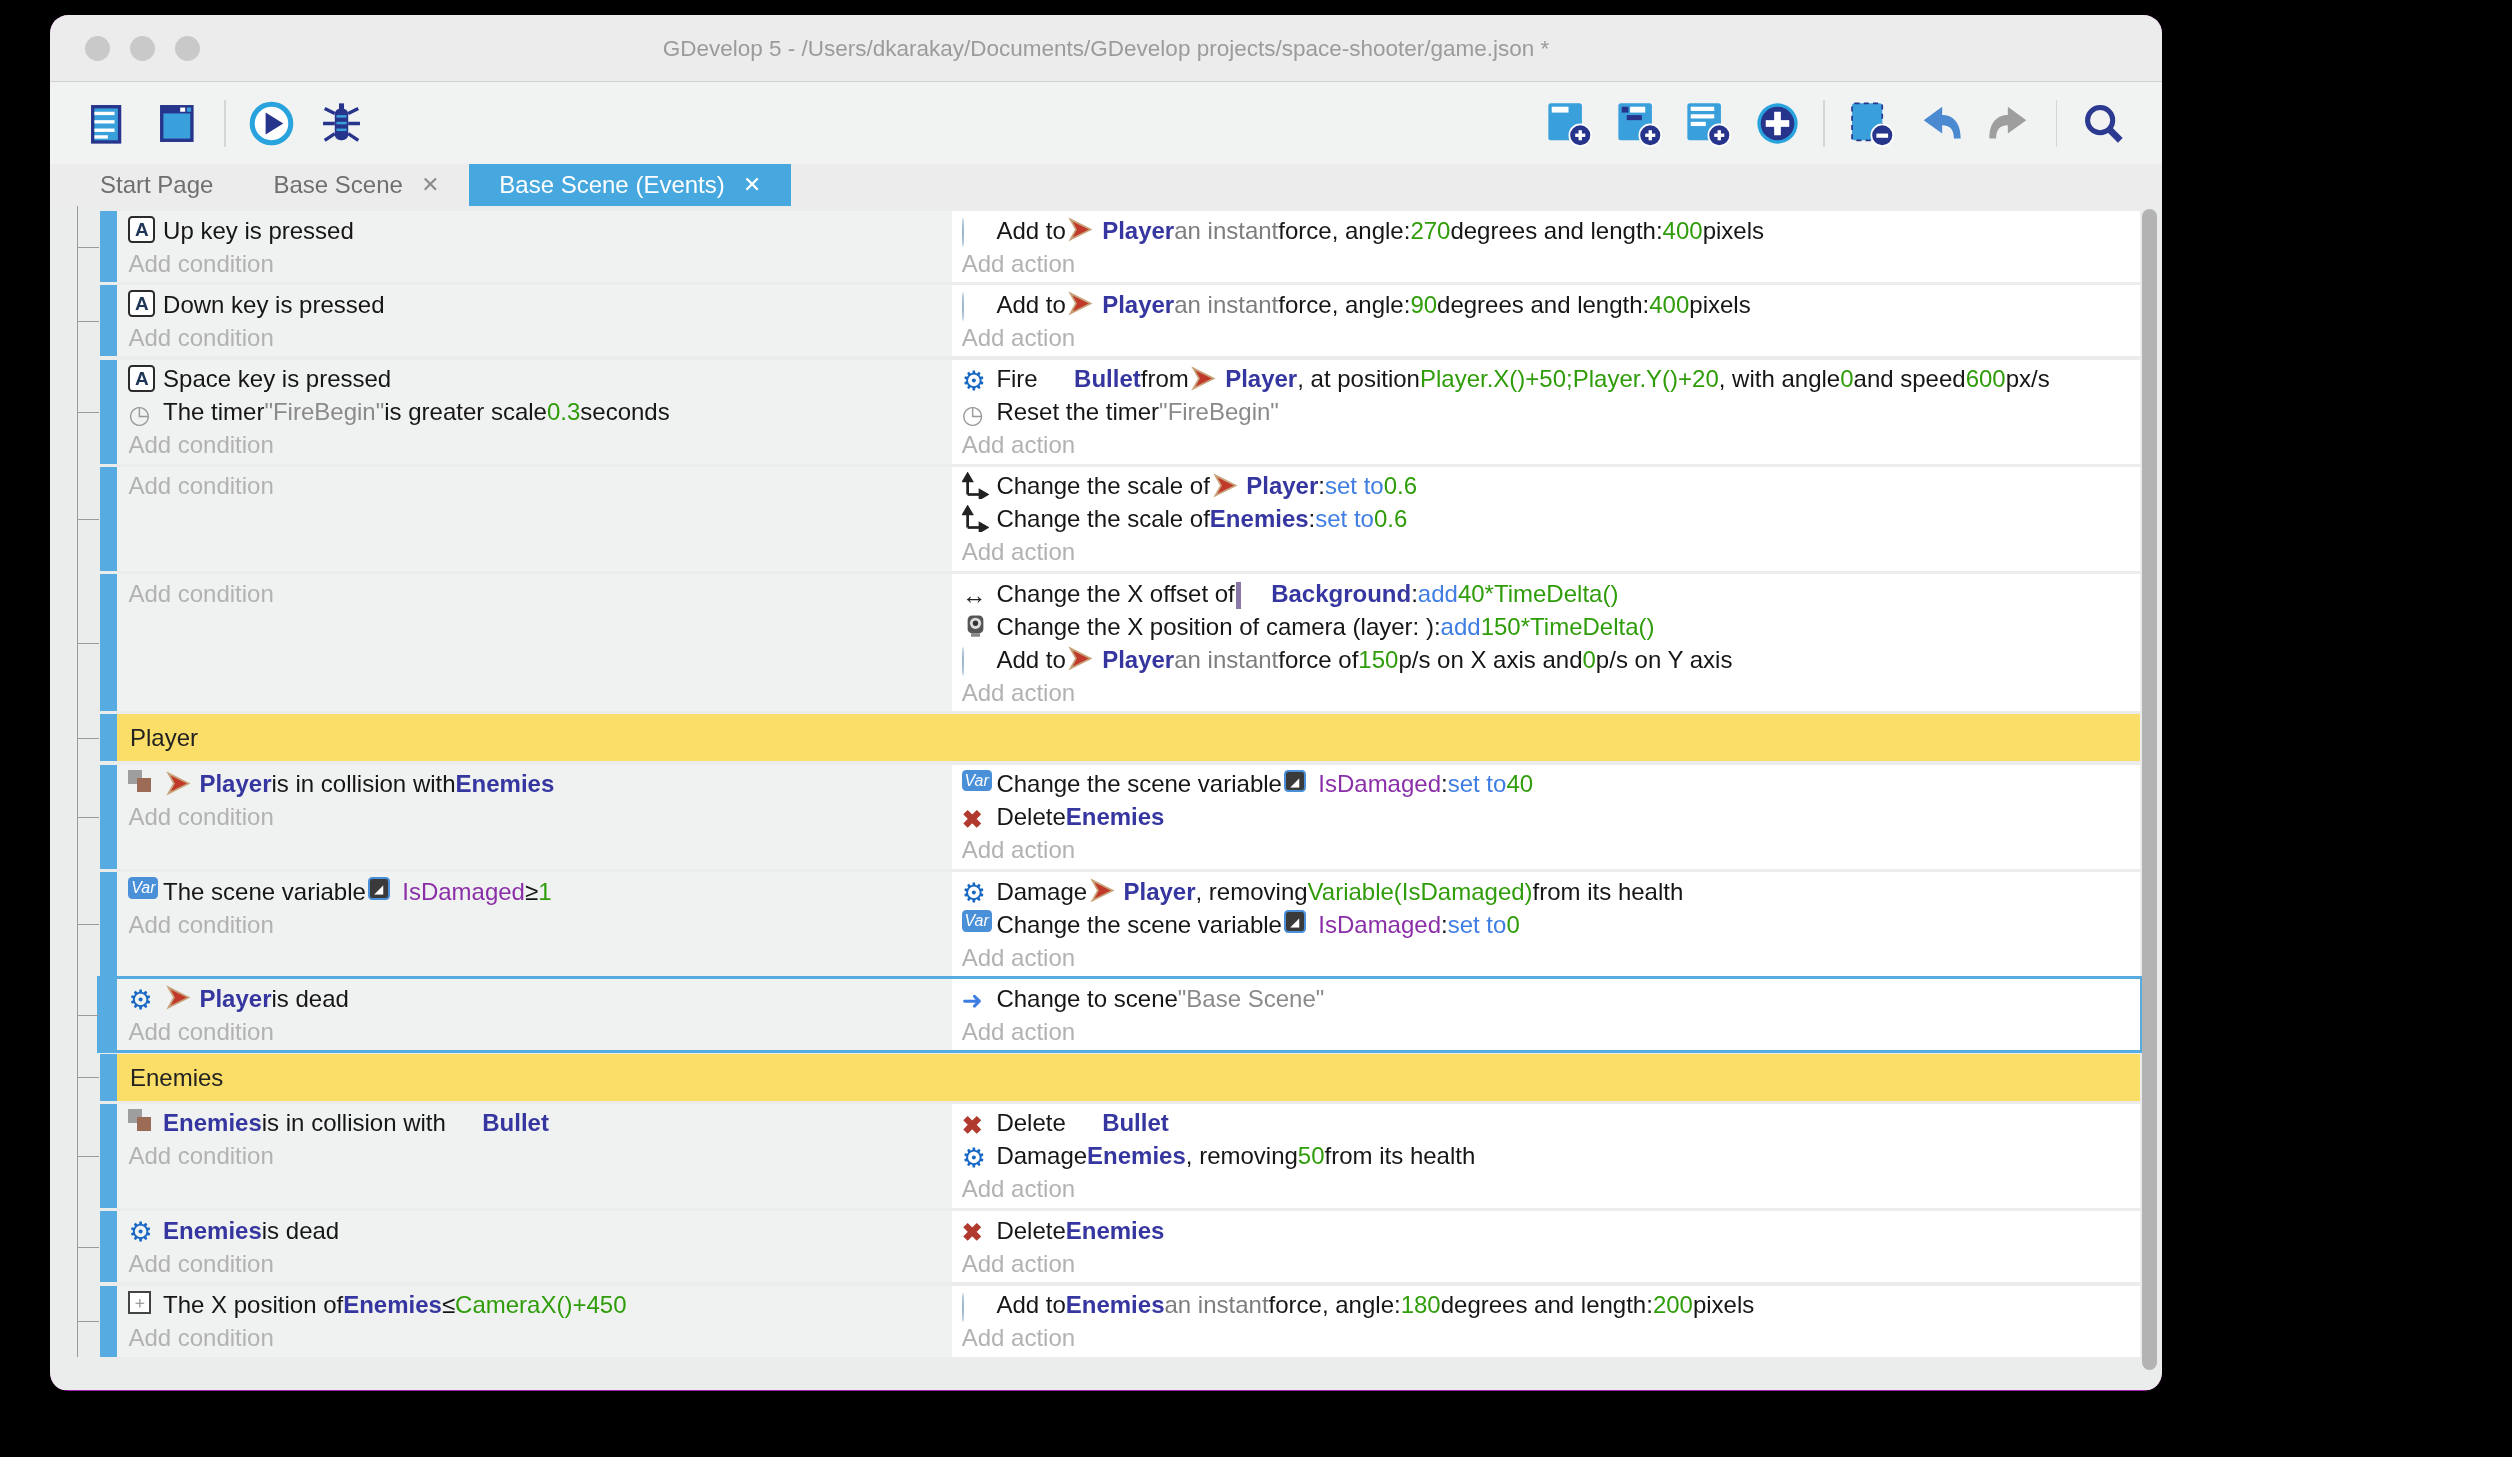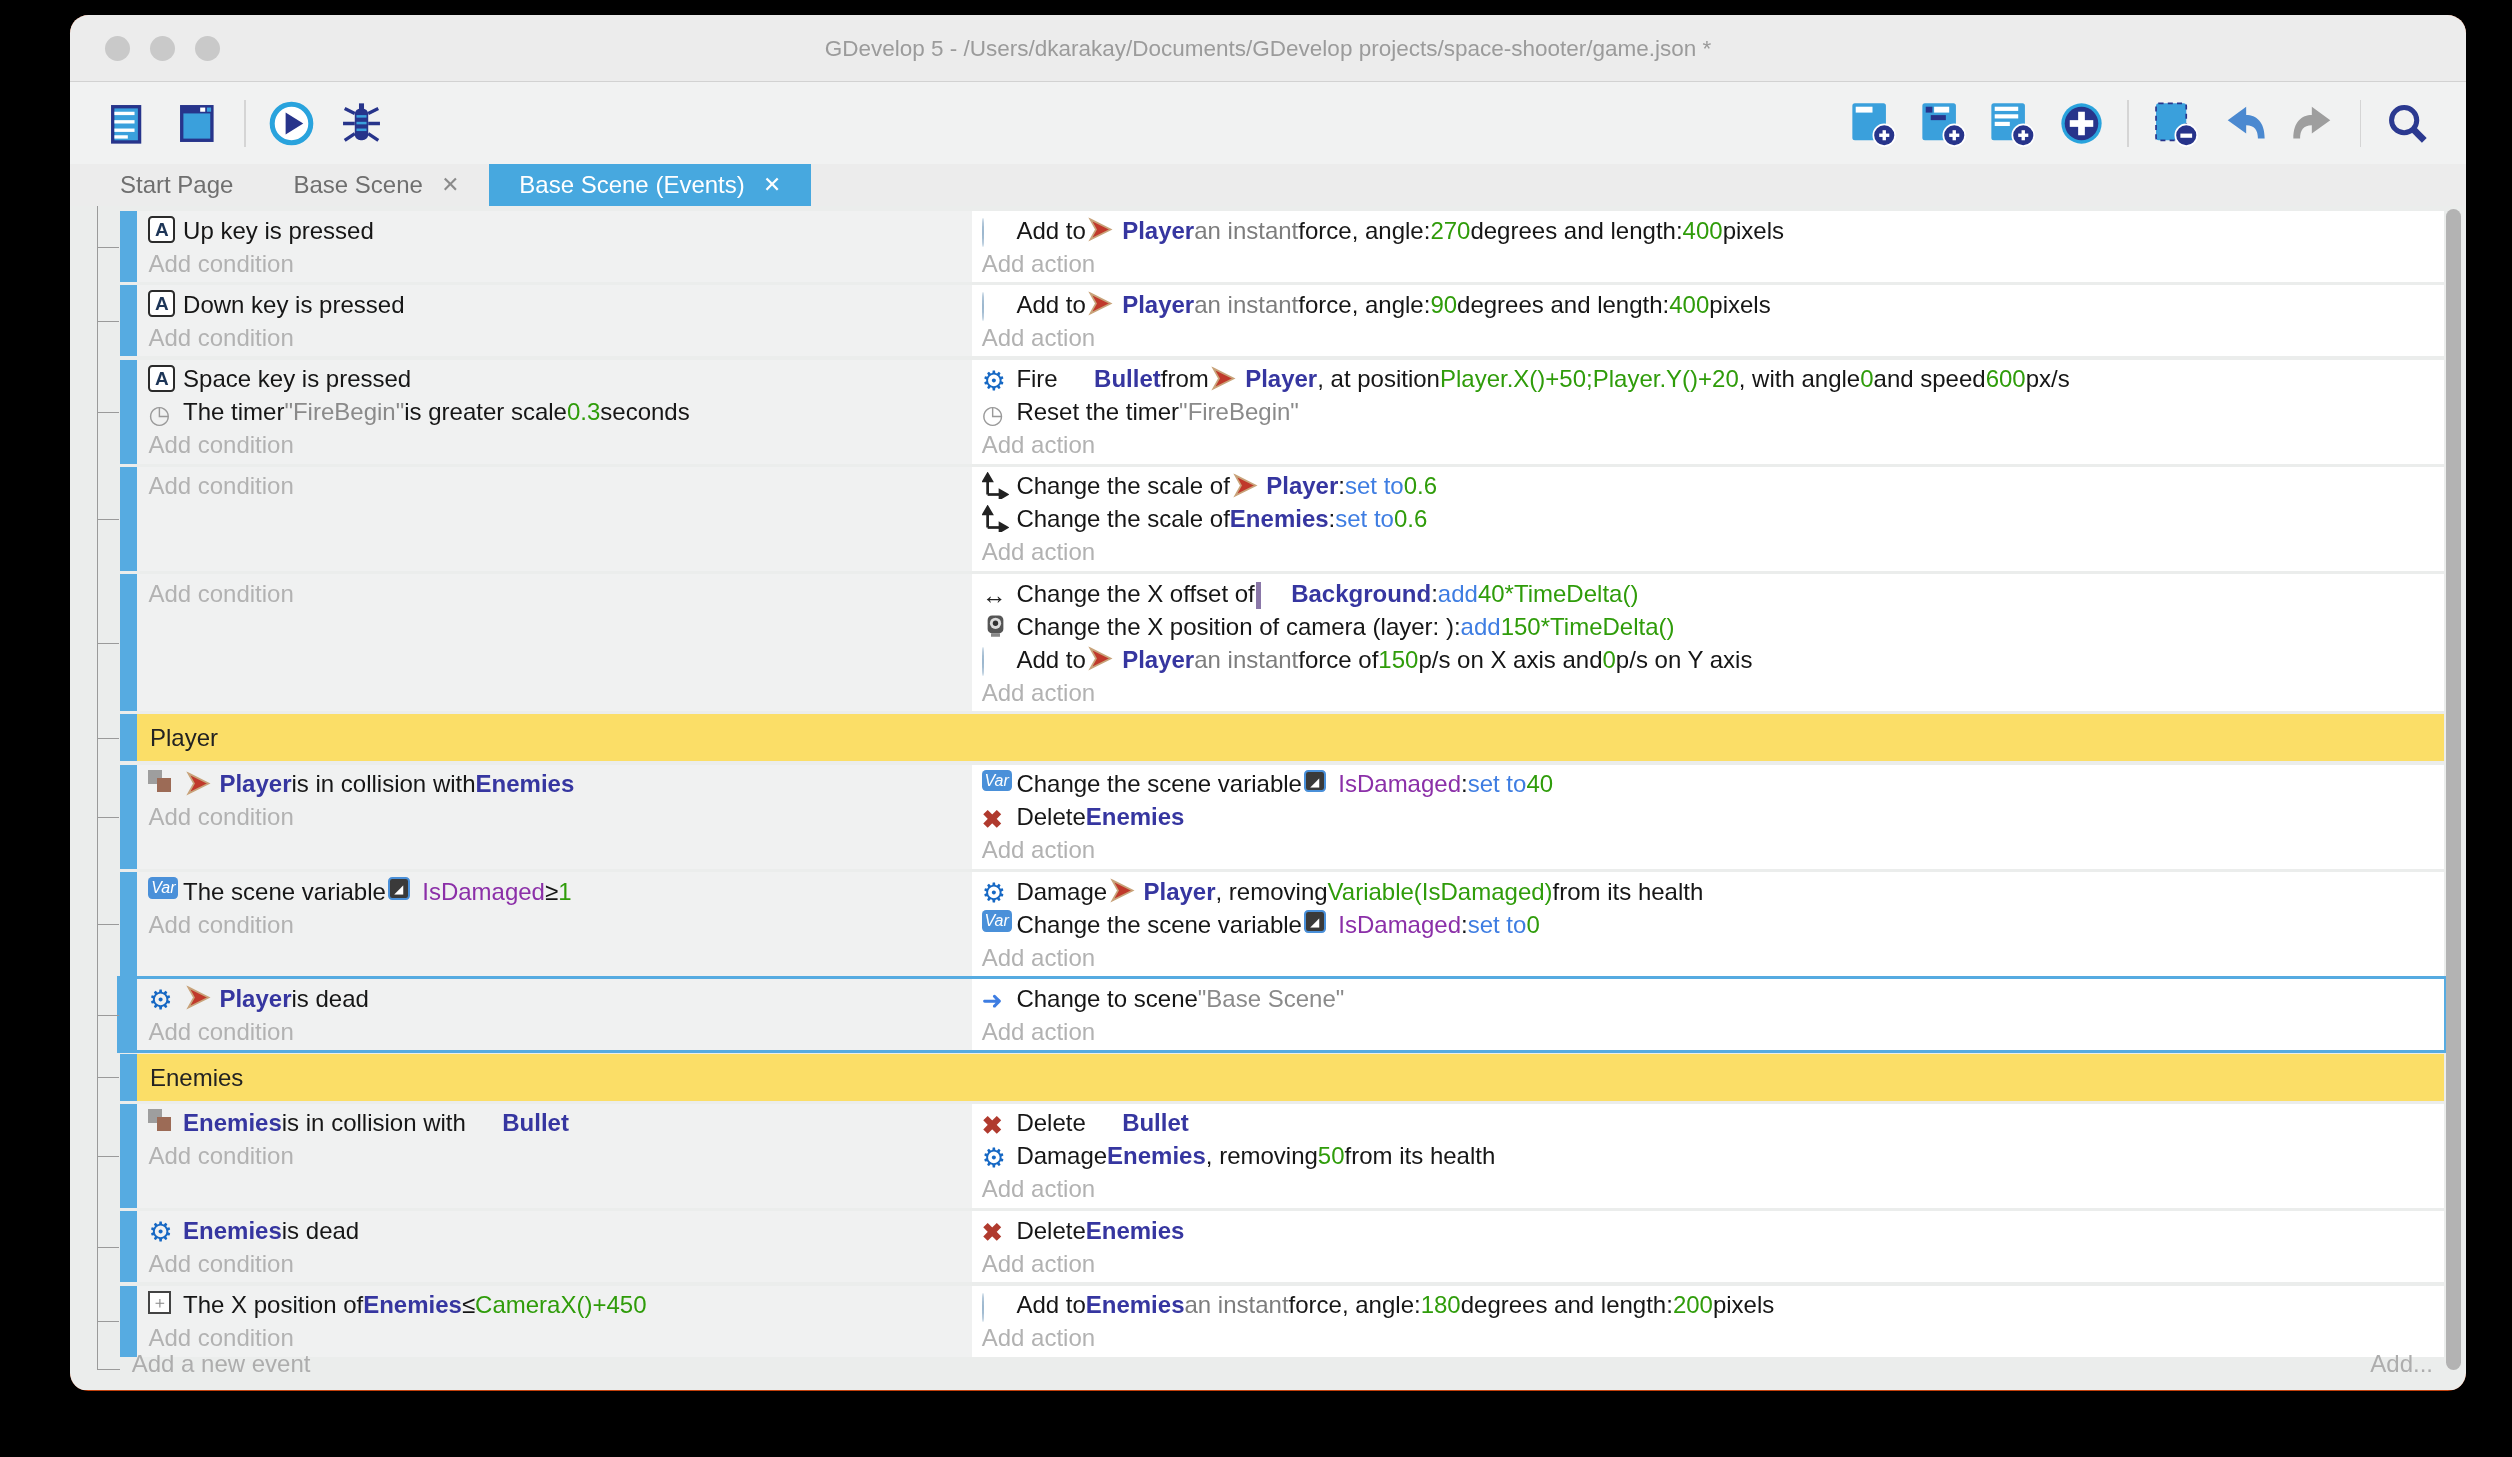--- a/index.html
+++ b/index.html
@@ -1,20 +1,20 @@
 <!DOCTYPE html>
 <html style="font-size:13.3px"><head>
 <meta charset="utf-8">
 <style>
   * { margin:0; padding:0; box-sizing:border-box; }
   html,body { width:2512px; height:1458px; background:#000; font-family:"Liberation Sans", sans-serif; }
   .stage { position:relative; width:2512px; height:1458px; overflow:hidden; }
 
-  .window { position:absolute; left:70px; top:15px; width:2396px; height:1376px;
-            border-radius:18.3px; background:#c2410c; overflow:hidden;
+  .window { position:absolute; left:50px; top:15px; width:2112px; height:1376px;
+            border-radius:18.3px; background:#a21caf; overflow:hidden;
             box-shadow:0 33px 83px rgba(0,0,0,.65); }
 
   
   .titlebar { height:67px; background:#ececec; border-bottom:1.7px solid #d2d2d2; position:relative; }
   .lights { position:absolute; left:35px; top:21px; display:flex; gap:20px; }
   .light { width:25px; height:25px; border-radius:50%; background:#c9c9c9; }
   .wintitle { text-align:center; line-height:67px; font-size:22.5px; color:#9b9b9b; }
 
   
   .toolbar { height:82px; background:#f1f2f2; display:flex; align-items:center; padding:0 35px; }
@@ -603,24 +603,20 @@
                 <span class="">force, angle: </span>
                 <span class="green">180</span>
                 <span class=""> degrees and length: </span>
                 <span class="green">200</span>
                 <span class=""> pixels</span>
               </div>
               <div class="line ph">Add action</div>
             </div>
           </div>
         </div>
-      <div class="footer">
-        <span class="addnew">Add a new event</span>
-        <span class="adddots">Add...</span>
-      </div>
       <div class="scrollbar">
           <div class="thumb"></div>
         </div>
     </div>
 
   </div>
 </div>
 
 
 </body></html>

